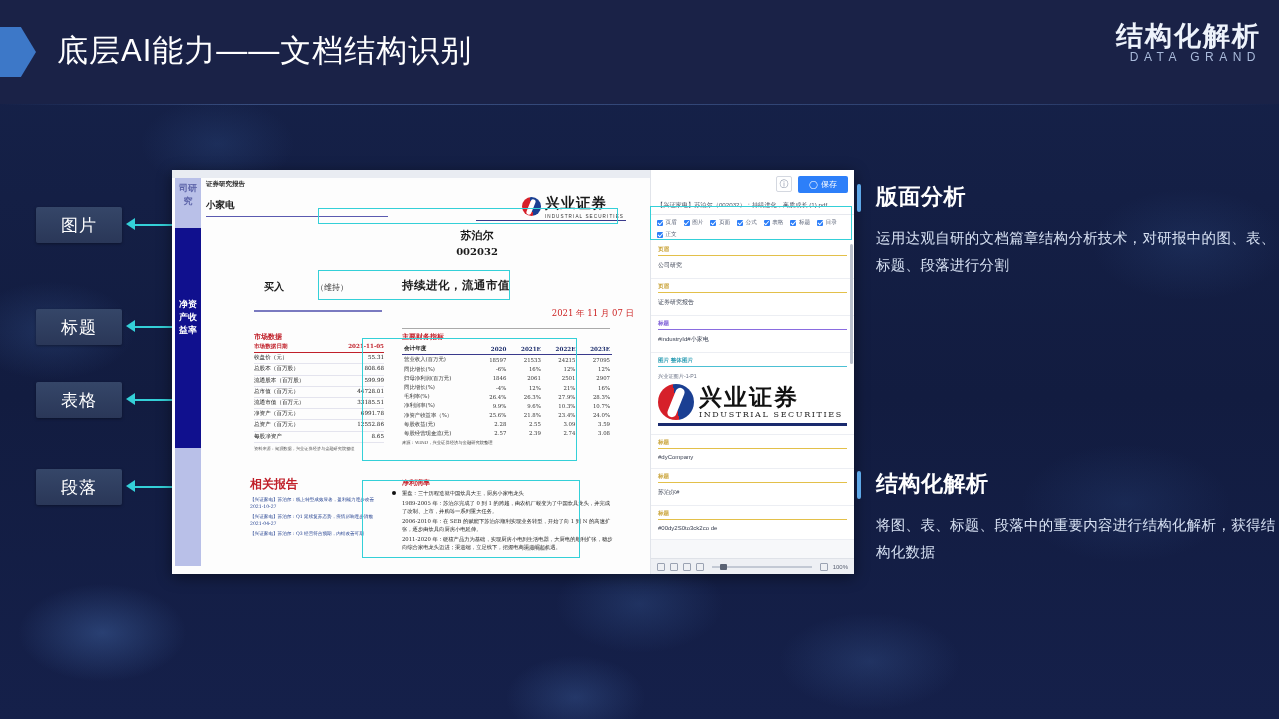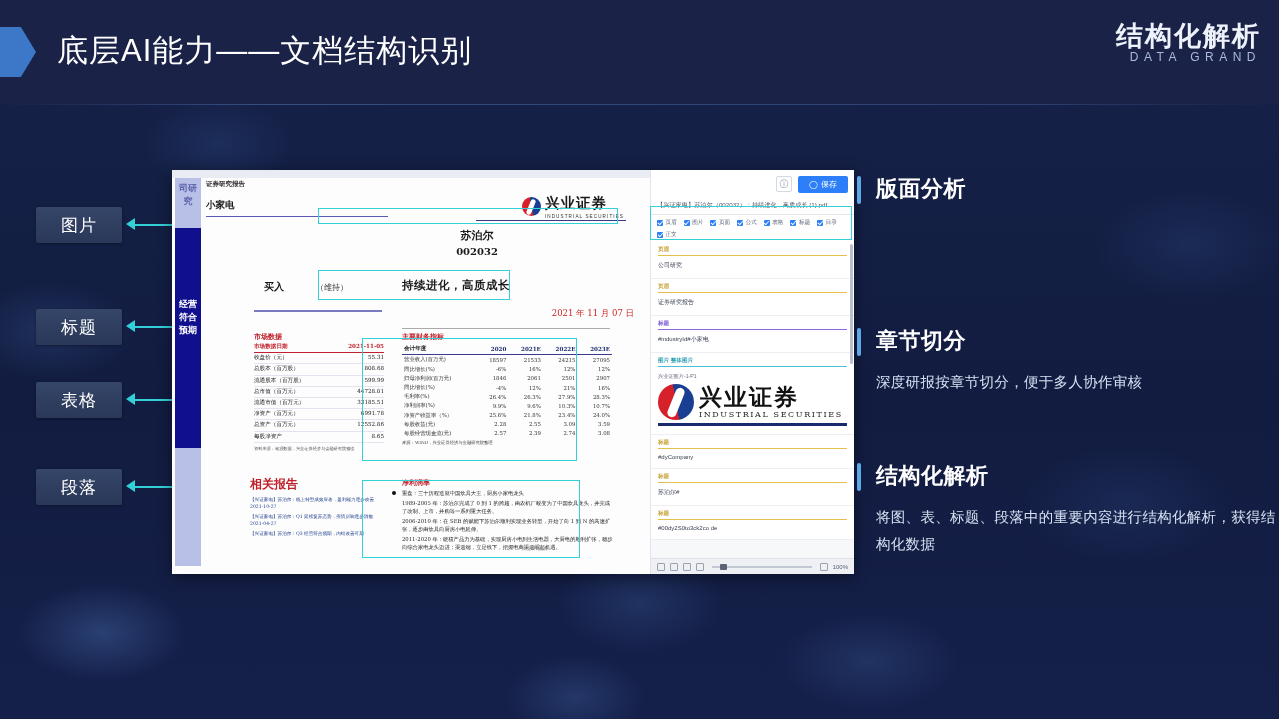--- a/index.html
+++ b/index.html
@@ -291,21 +291,21 @@
   }
   .rp-bb-icon { width:8px; height:8px; border:1px solid #9aa2b2; border-radius:1px; }
   .rp-slider { flex:1; height:2px; background:#c3c9d4; position:relative; margin:0 3px; }
   .rp-slider::after { content:""; position:absolute; left:8px; top:-2px; width:7px; height:6px; background:#5b6374; border-radius:1px; }
   .rp-zoom { font-size:6px; color:#5b6374; }
 
   
   .hl { position:absolute; border:1.6px solid #34d0d8; pointer-events:none; }
 
   
-  .feature { position:absolute; left:857px; }
+  .feature { position:absolute; left:857px;margin-top:8px; }
   .feature .vbar {
     position:absolute; left:0; top:2px; width:4px; height:28px; background:#5ea8e8; border-radius:2px;
   }
   .feature h3 {
     margin-left:19px; font-size:22px; color:#ffffff; font-weight:700; letter-spacing:.5px;
   }
   .feature p {
     margin-left:19px; margin-top:13px; font-size:14.5px; color:#d6e0f2;
     line-height:1.85; letter-spacing:.3px; width:400px;
   }
@@ -359,41 +359,41 @@
   <div class="arrow-head" style="left:126px; top:480px;"></div>
 
   <div class="app">
 
     <div class="app-left">
       <div class="pdf-page">
         <div class="pdf-topbar"></div>
         <div class="pdf-sidebar"></div>
         <div class="pdf-sidebar-mid"></div>
         <div class="pdf-side-txt top">司研究</div>
-        <div class="pdf-side-txt mid">经营符合预期</div>
+        <div class="pdf-side-txt mid">净资产收益率</div>
 
         <div class="pdf-body">
           <div class="doc-kicker">证券研究报告</div>
           <div class="doc-cat">小家电</div>
           <div class="doc-hr"></div>
 
           <div class="logo-wrap">
             <div class="xy-mark"></div>
             <div>
               <div class="xy-cn">兴业证券</div>
               <div class="xy-en">INDUSTRIAL SECURITIES</div>
             </div>
           </div>
           <div class="logo-rule"></div>
 
           <div class="doc-company">苏泊尔</div>
           <div class="doc-code">002032</div>
           <div class="doc-rating">买入</div>
           <div class="doc-rating-sub">（维持）</div>
-          <div class="doc-headline">持续进化，高质成长</div>
+          <div class="doc-headline">持续进化，流通市值</div>
           <div class="doc-date">2021 年 11 月 07 日</div>
           <div class="rule-left"></div>
           <div class="rule-right"></div>
 
           <div class="mkt">
             <div class="mkt-title">市场数据</div>
             <div class="mkt-row head">
               <span>市场数据日期</span>
               <span>2021-11-05</span>
             </div>
@@ -642,25 +642,21 @@
         <span class="rp-zoom">100%</span>
       </div>
     </div>
 
     <div class="hl" style="left:478px; top:36px; width:202px; height:34px;"></div>
   </div>
 
   <div class="feature" style="top:174px;">
     <div class="vbar"></div>
     <h3>版面分析</h3>
-  </div>
-  <div class="feature" style="top:326px;">
-    <div class="vbar"></div>
-    <h3>章节切分</h3>
-    <p>深度研报按章节切分，便于多人协作审核</p>
+    <p>运用达观自研的文档篇章结构分析技术，对研报中的图、表、标题、段落进行分割</p>
   </div>
   <div class="feature" style="top:461px;">
     <div class="vbar"></div>
     <h3>结构化解析</h3>
     <p>将图、表、标题、段落中的重要内容进行结构化解析，获得结构化数据</p>
   </div>
 
 </div>
 
 </body></html>

